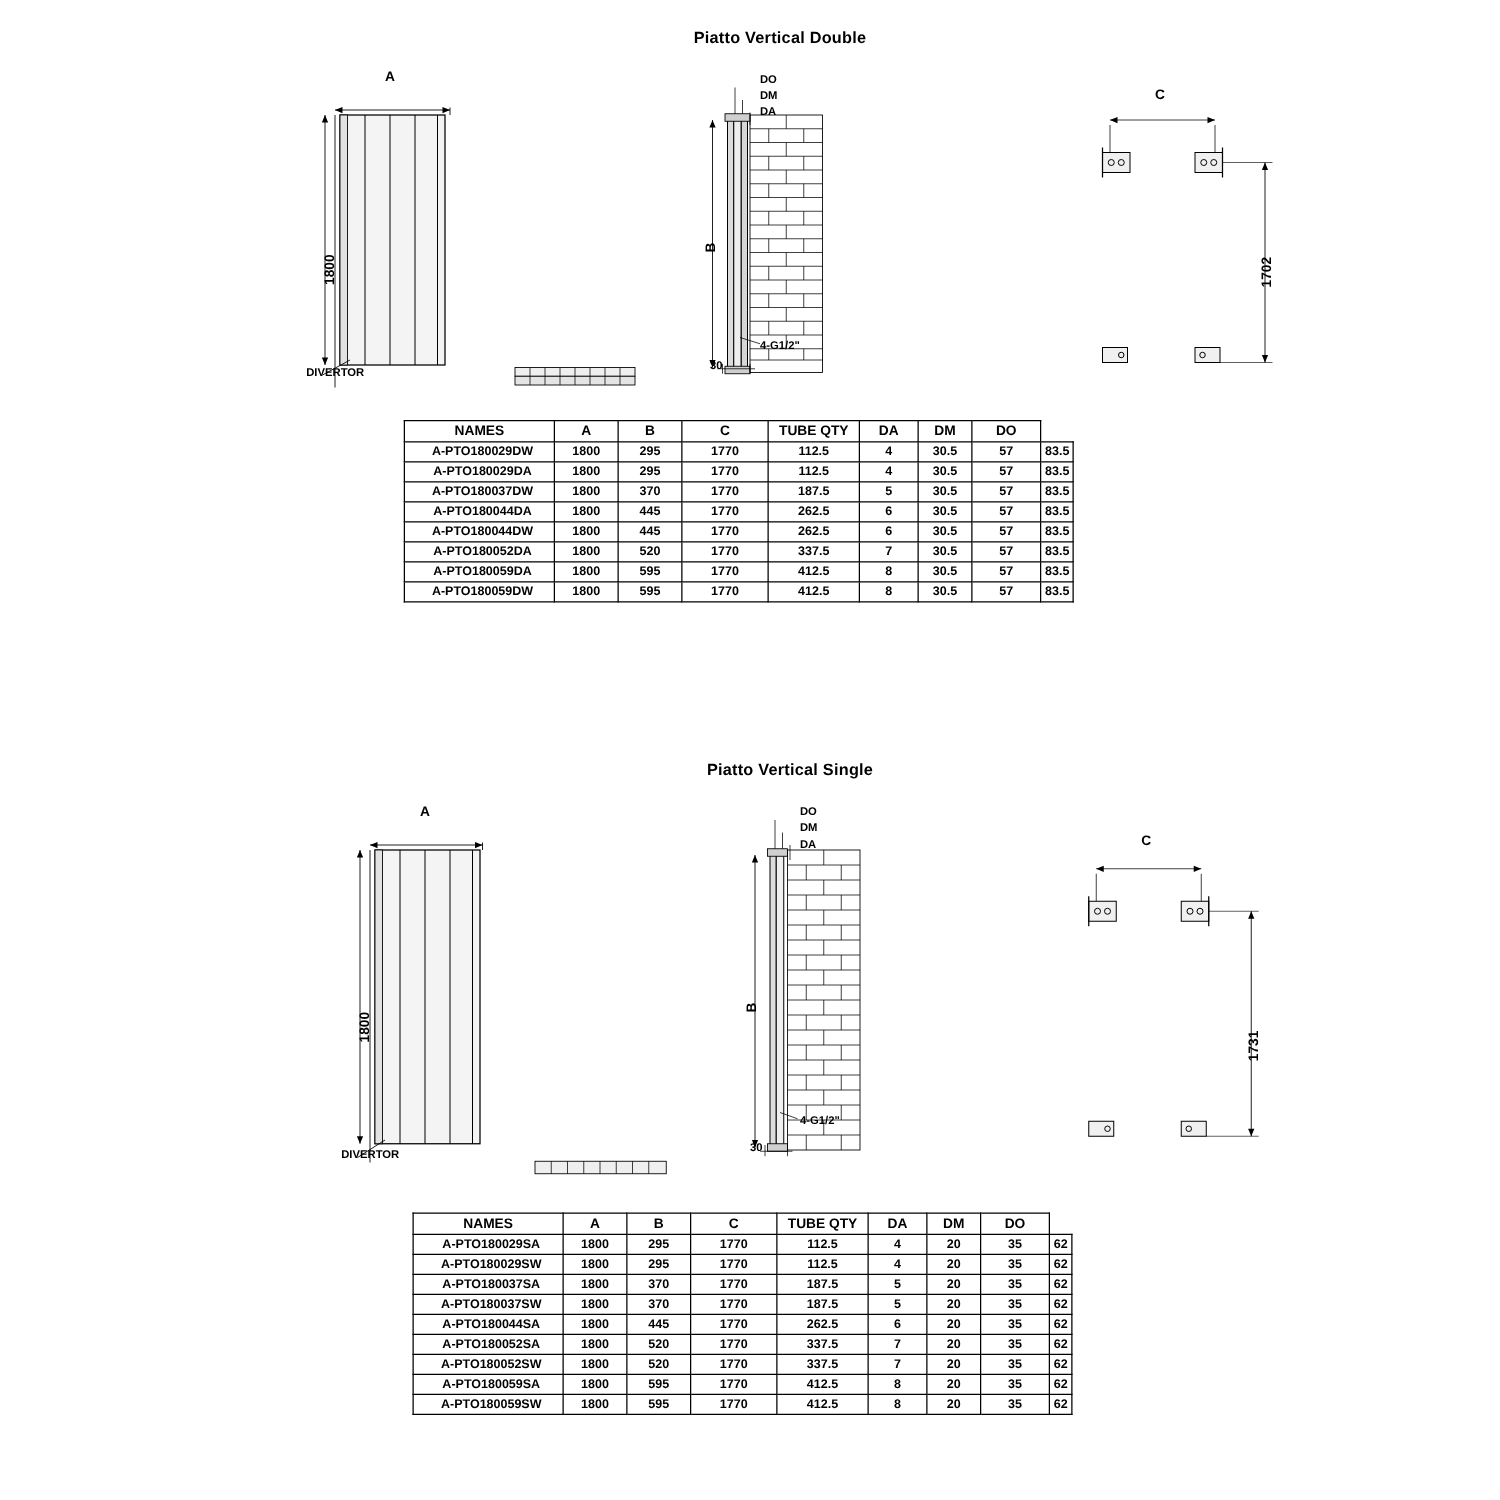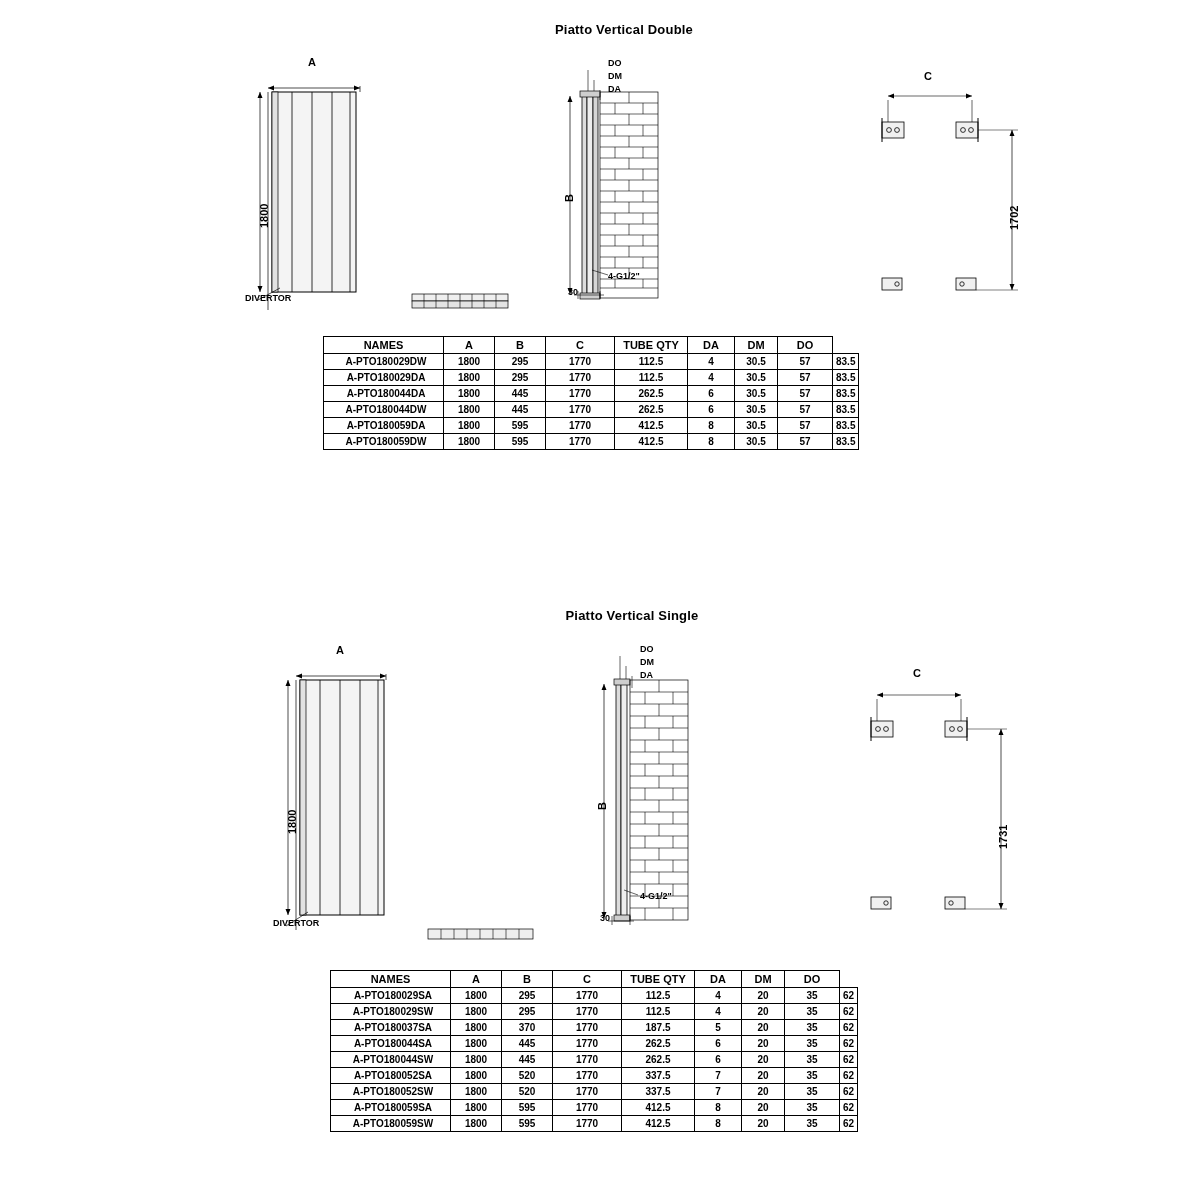--- a/index.html
+++ b/index.html
@@ -213,37 +213,59 @@
           <td>1800</td>
           <td>295</td>
           <td>1770</td>
           <td>112.5</td>
           <td>4</td>
           <td>30.5</td>
           <td>57</td>
           <td>83.5</td>
         </tr>
         <tr>
+          <td class="name">A-PTO180037DW</td>
+          <td>1800</td>
+          <td>370</td>
+          <td>1770</td>
+          <td>187.5</td>
+          <td>5</td>
+          <td>30.5</td>
+          <td>57</td>
+          <td>83.5</td>
+        </tr>
+        <tr>
           <td class="name">A-PTO180044DA</td>
           <td>1800</td>
           <td>445</td>
           <td>1770</td>
           <td>262.5</td>
           <td>6</td>
           <td>30.5</td>
           <td>57</td>
           <td>83.5</td>
         </tr>
         <tr>
           <td class="name">A-PTO180044DW</td>
           <td>1800</td>
           <td>445</td>
           <td>1770</td>
           <td>262.5</td>
           <td>6</td>
+          <td>30.5</td>
+          <td>57</td>
+          <td>83.5</td>
+        </tr>
+        <tr>
+          <td class="name">A-PTO180052DA</td>
+          <td>1800</td>
+          <td>520</td>
+          <td>1770</td>
+          <td>337.5</td>
+          <td>7</td>
           <td>30.5</td>
           <td>57</td>
           <td>83.5</td>
         </tr>
         <tr>
           <td class="name">A-PTO180059DA</td>
           <td>1800</td>
           <td>595</td>
           <td>1770</td>
           <td>412.5</td>
@@ -457,42 +479,42 @@
           <td>1800</td>
           <td>370</td>
           <td>1770</td>
           <td>187.5</td>
           <td>5</td>
           <td>20</td>
           <td>35</td>
           <td>62</td>
         </tr>
         <tr>
+          <td class="name">A-PTO180037SW</td>
+          <td>1800</td>
+          <td>370</td>
+          <td>1770</td>
+          <td>187.5</td>
+          <td>5</td>
+          <td>20</td>
+          <td>35</td>
+          <td>62</td>
+        </tr>
+        <tr>
           <td class="name">A-PTO180044SA</td>
           <td>1800</td>
           <td>445</td>
           <td>1770</td>
           <td>262.5</td>
           <td>6</td>
           <td>20</td>
           <td>35</td>
           <td>62</td>
         </tr>
         <tr>
-          <td class="name">A-PTO180044SW</td>
-          <td>1800</td>
-          <td>445</td>
-          <td>1770</td>
-          <td>262.5</td>
-          <td>6</td>
-          <td>20</td>
-          <td>35</td>
-          <td>62</td>
-        </tr>
-        <tr>
           <td class="name">A-PTO180052SA</td>
           <td>1800</td>
           <td>520</td>
           <td>1770</td>
           <td>337.5</td>
           <td>7</td>
           <td>20</td>
           <td>35</td>
           <td>62</td>
         </tr>

